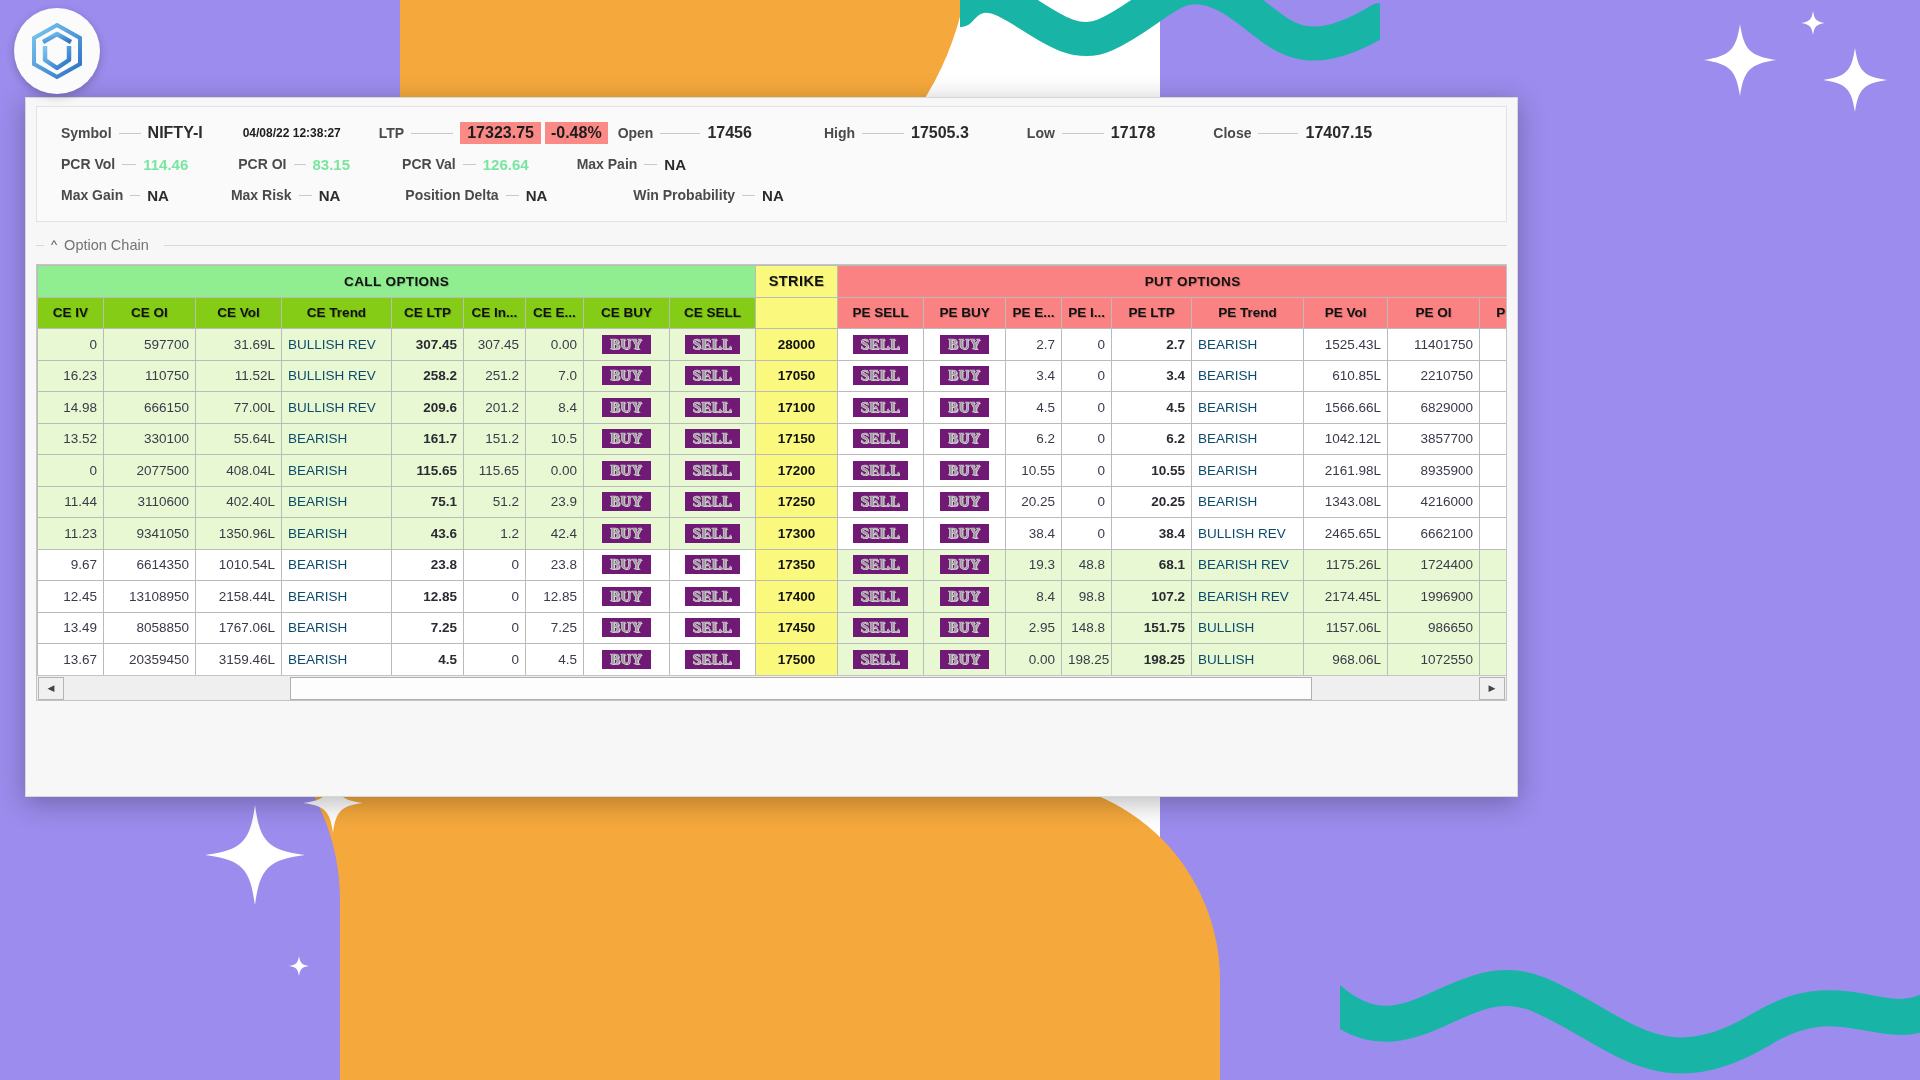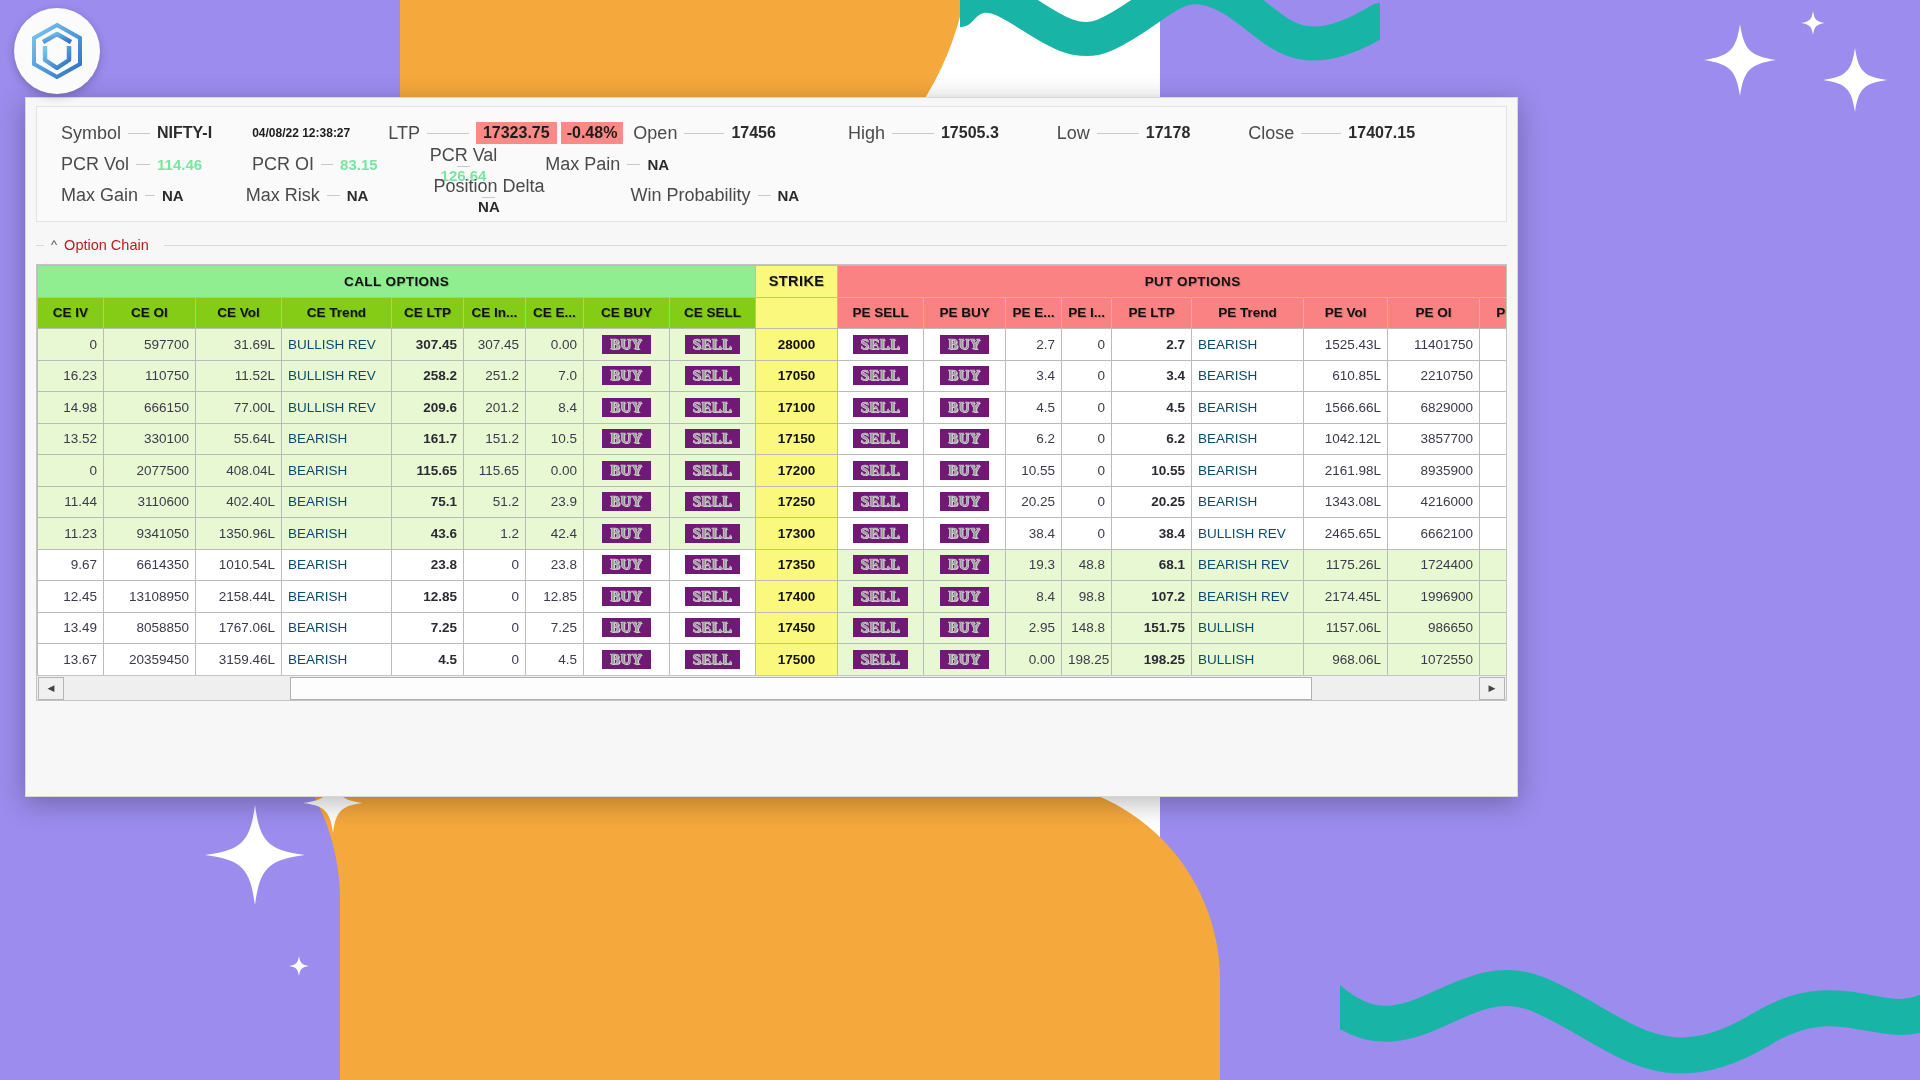--- a/index.html
+++ b/index.html
@@ -59,34 +59,34 @@
     margin:8px 10px 0 10px;
     border:1px solid #e3e3e3;
     background:#fafafa;
     padding:10px 12px 12px 12px;
     height:116px;
   }
   .srow { display:flex; align-items:center; white-space:nowrap; height:32px; }
   .srow.r2 { height:30px; }
   .srow.r3 { height:32px; }
   .sitem { display:flex; align-items:center; }
-  .slabel { font-size:18px; color:#4a4a4a; font-weight:400; }
+  .slabel { font-size:14px; color:#4a4a4a; font-weight:700; }
   .dash { display:inline-block; height:1px; background:#c9c9c9; margin:0 7px; vertical-align:middle; }
   .sval { font-size:16px; font-weight:bold; color:#2b2b2b; }
   .sval.sm { font-size:15px; }
   .sval.green { color:#78e6a0; font-weight:bold; }
   .sval.hl { background:#fb8a86; padding:2px 7px; color:#1d1d1d; }
   .sval.hl2 { background:#fb8a86; padding:2px 6px; color:#1d1d1d; }
   .datetime { font-size:12px; font-weight:bold; color:#1d1d1d; }
 
   
   .group { margin:14px 10px 0 10px; position:relative; }
   .group-head { display:flex; align-items:center; gap:7px; height:18px; }
   .chev { font-size:13px; color:#555; line-height:1; transform:translateY(-1px); }
-  .group-title { font-size:14.5px; color:#b91c1c; white-space:nowrap; }
+  .group-title { font-size:14.5px; color:#737373; white-space:nowrap; }
   .group-line { flex:1; height:1px; background:#d9d9d9; margin-left:8px; }
   .group-leftline { width:8px; height:1px; background:#d9d9d9; }
 
   
   .tablewrap {
     margin:10px 10px 0 10px;
     border:1px solid #c4c4c4;
     background:#fff;
     height:437px;
     overflow:hidden;
@@ -259,21 +259,21 @@
       <div class="sitem" style="margin-left:12px;">
         <span class="slabel">PCR Vol</span>
         <span class="dash" style="width:14px;"></span>
         <span class="sval sm green">114.46</span>
       </div>
       <div class="sitem" style="margin-left:50px;">
         <span class="slabel">PCR OI</span>
         <span class="dash" style="width:12px;"></span>
         <span class="sval sm green">83.15</span>
       </div>
-      <div class="sitem" style="margin-left:52px;flex-direction:column;">
+      <div class="sitem" style="margin-left:52px;">
         <span class="slabel">PCR Val</span>
         <span class="dash" style="width:13px;"></span>
         <span class="sval sm green">126.64</span>
       </div>
       <div class="sitem" style="margin-left:48px;">
         <span class="slabel">Max Pain</span>
         <span class="dash" style="width:13px;"></span>
         <span class="sval sm">NA</span>
       </div>
     </div>
@@ -282,21 +282,21 @@
       <div class="sitem" style="margin-left:12px;">
         <span class="slabel">Max Gain</span>
         <span class="dash" style="width:10px;"></span>
         <span class="sval sm">NA</span>
       </div>
       <div class="sitem" style="margin-left:62px;">
         <span class="slabel">Max Risk</span>
         <span class="dash" style="width:13px;"></span>
         <span class="sval sm">NA</span>
       </div>
-      <div class="sitem" style="margin-left:65px;flex-direction:column;">
+      <div class="sitem" style="margin-left:65px;">
         <span class="slabel">Position Delta</span>
         <span class="dash" style="width:13px;"></span>
         <span class="sval sm">NA</span>
       </div>
       <div class="sitem" style="margin-left:86px;">
         <span class="slabel">Win Probability</span>
         <span class="dash" style="width:13px;"></span>
         <span class="sval sm">NA</span>
       </div>
     </div>

